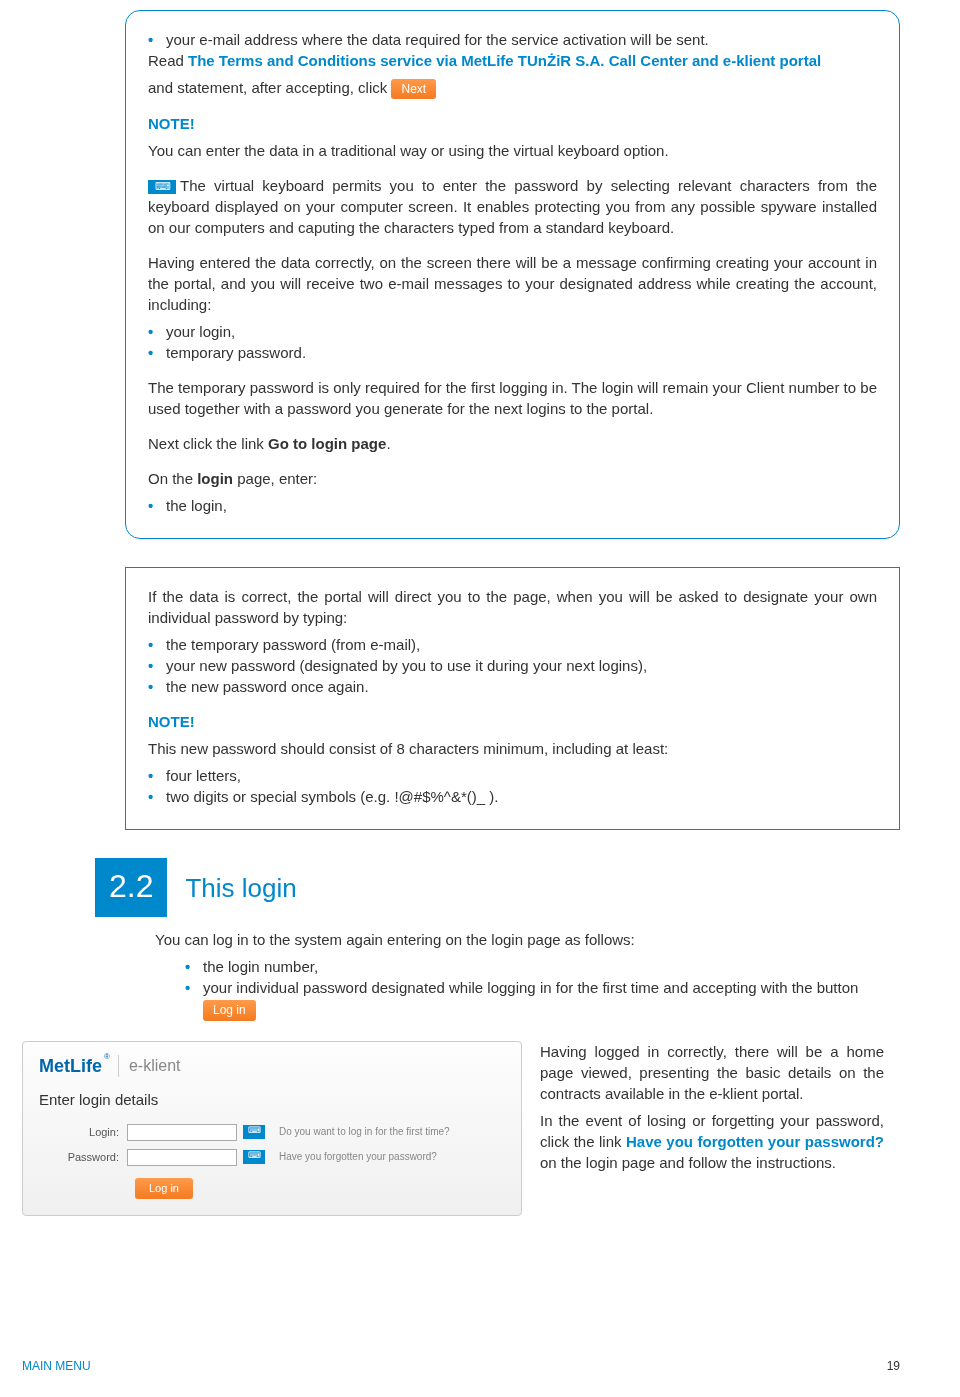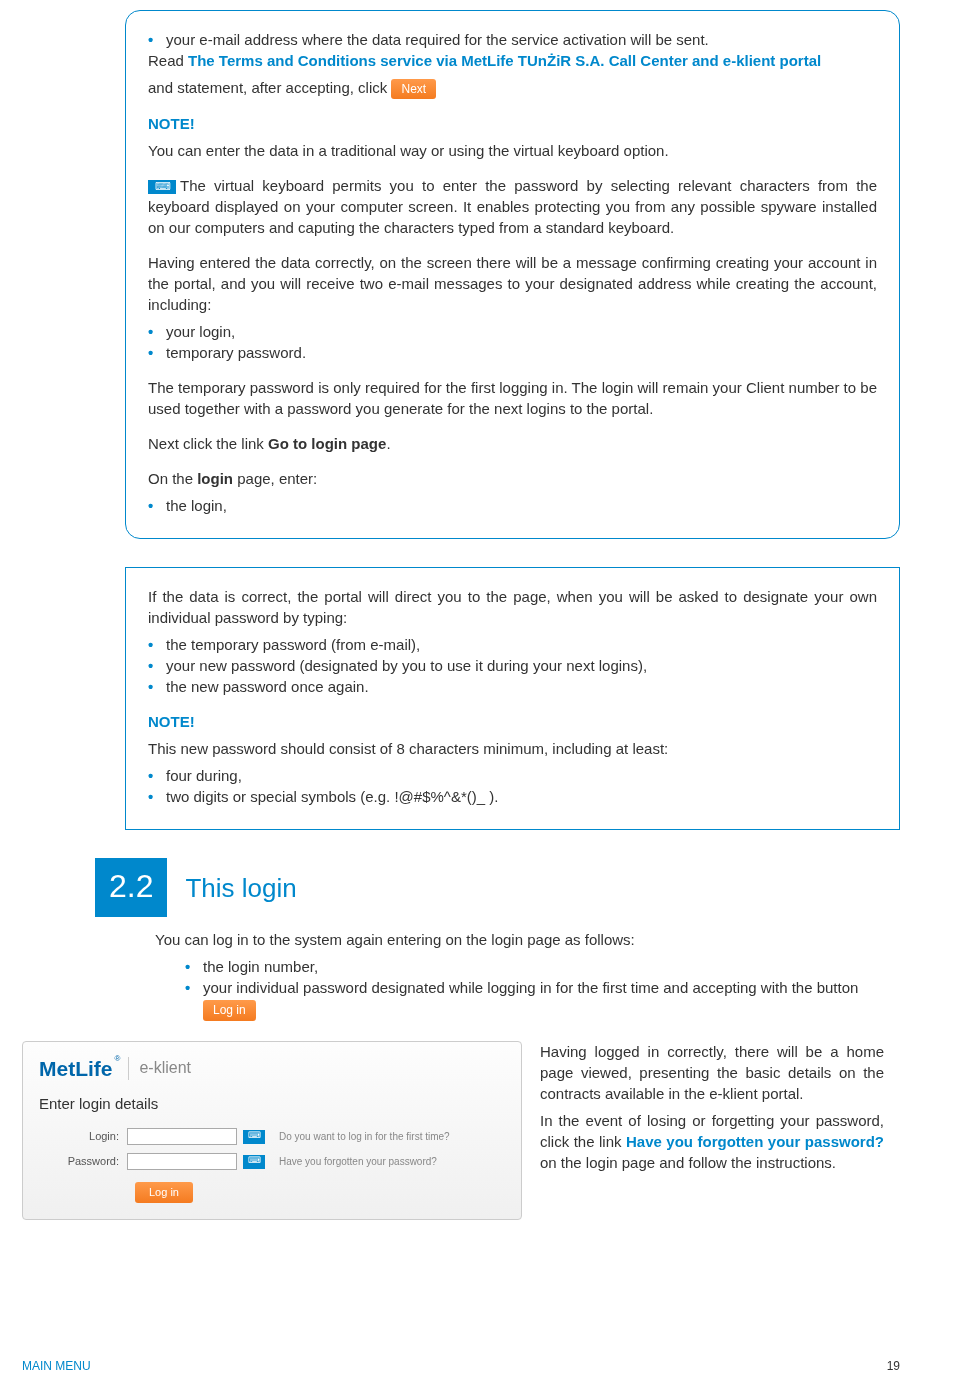--- a/index.html
+++ b/index.html
@@ -86,21 +86,21 @@
     border: 1px solid #ccc;
     border-radius: 4px;
     width: 500px;
     margin-left: 22px;
     padding: 12px 16px 16px 16px;
     background: linear-gradient(#fdfdfd, #f0f0f0);
     position: relative;
     float: left;
   }
   .mlogo { display: flex; align-items: center; margin-bottom: 10px; }
-  .mlogo-main { color: #0066aa; font-weight: bold; font-size: 21px; margin-right: 10px; }
+  .mlogo-main { color: #0066aa; font-weight: bold; font-size: 18px; margin-right: 10px; }
   .mlogo-sup { color: #0066aa; font-size: 8px; position: relative; top:-10px; left:-8px;}
   .mlogo-sub { color: #888; font-size: 16px; border-left: 1px solid #ccc; padding-left: 10px; }
   .enter-details { font-size: 15px; color: #333; margin-bottom: 14px; }
   .login-row { display: flex; align-items: center; font-size: 11px; margin-bottom: 8px; }
   .login-label { width: 88px; text-align: right; padding-right: 8px; color: #555;}
   .login-input { width: 110px; height: 17px; border: 1px solid #aaa; background:#fff; }
   .mini-kb {
     width: 22px; height: 14px; background: #0088cc; margin-left: 6px;
     position: relative;
   }
@@ -172,21 +172,21 @@
 </div>
 
 <div class="box">
   <p>If the data is correct, the portal will direct you to the page, when you will be asked to designate your own individual password by typing:</p>
   <div class="bullet-line">the temporary password (from e-mail),</div>
   <div class="bullet-line">your new password (designated by you to use it during your next logins),</div>
   <div class="bullet-line">the new password once again.</div>
 
   <p class="note sp">NOTE!</p>
   <p>This new password should consist of 8 characters minimum, including at least:</p>
-  <div class="bullet-line">four during,</div>
+  <div class="bullet-line">four letters,</div>
   <div class="bullet-line">two digits or special symbols (e.g. !@#$%^&amp;*()_ ).</div>
 </div>
 
 <div class="section-header">
   <div class="section-num">2.2</div>
   <div class="section-title">This login</div>
 </div>
 
 <div class="section-body">
   <p>You can log in to the system again entering on the login page as follows:</p>

